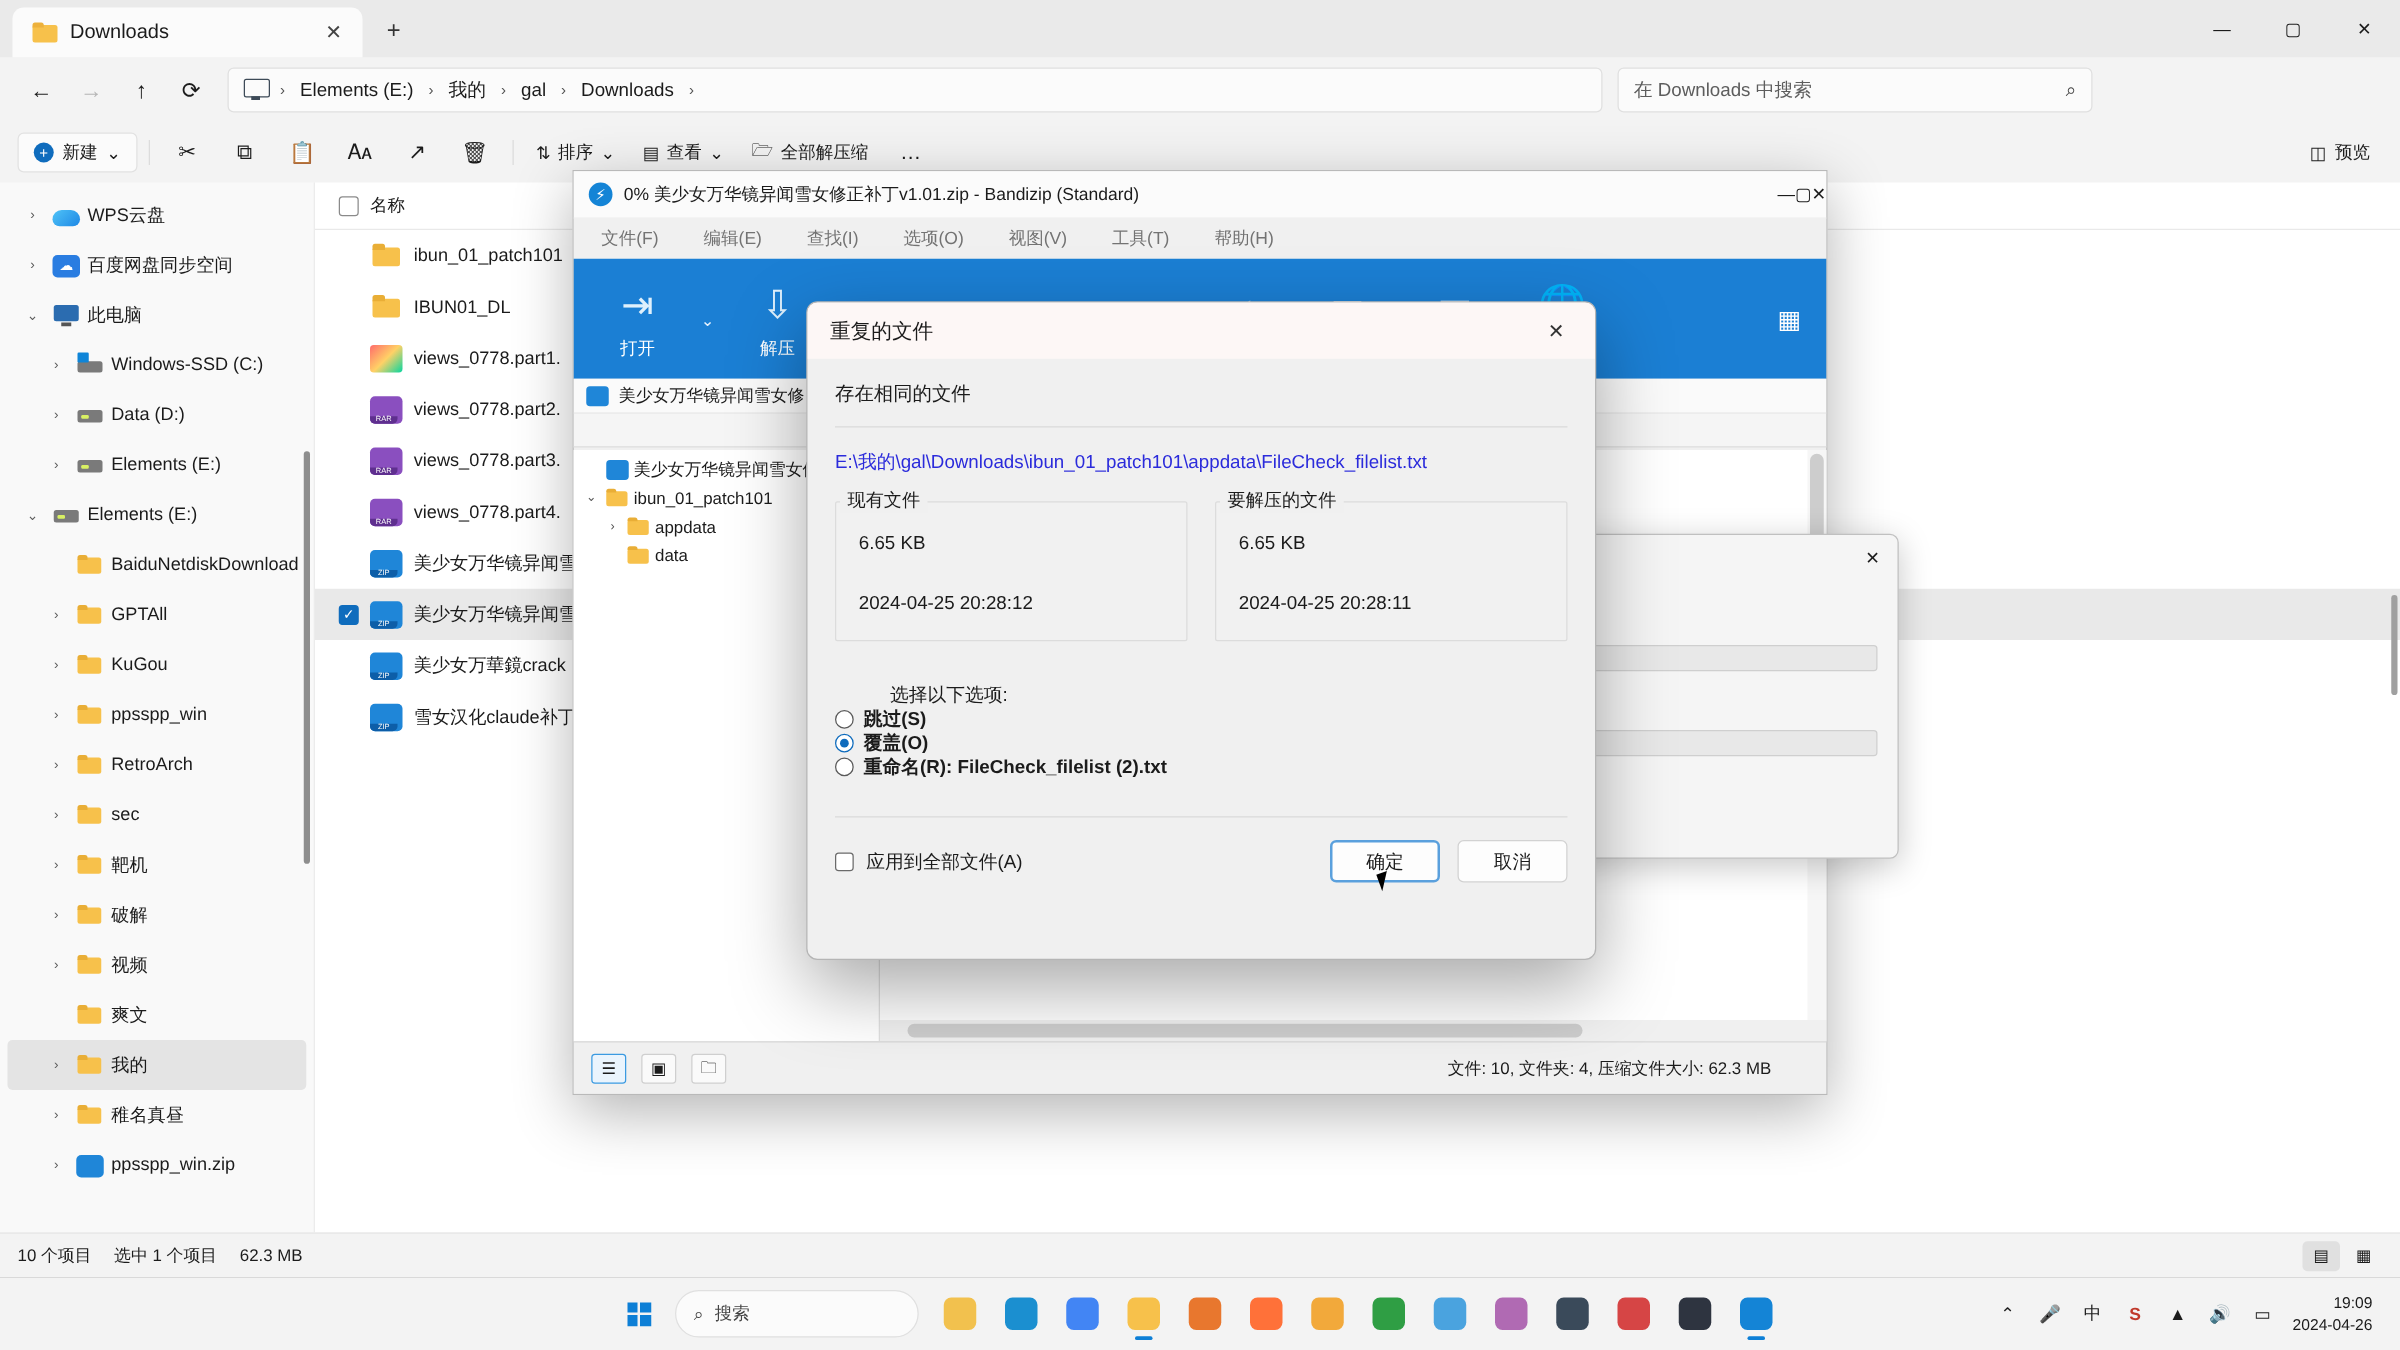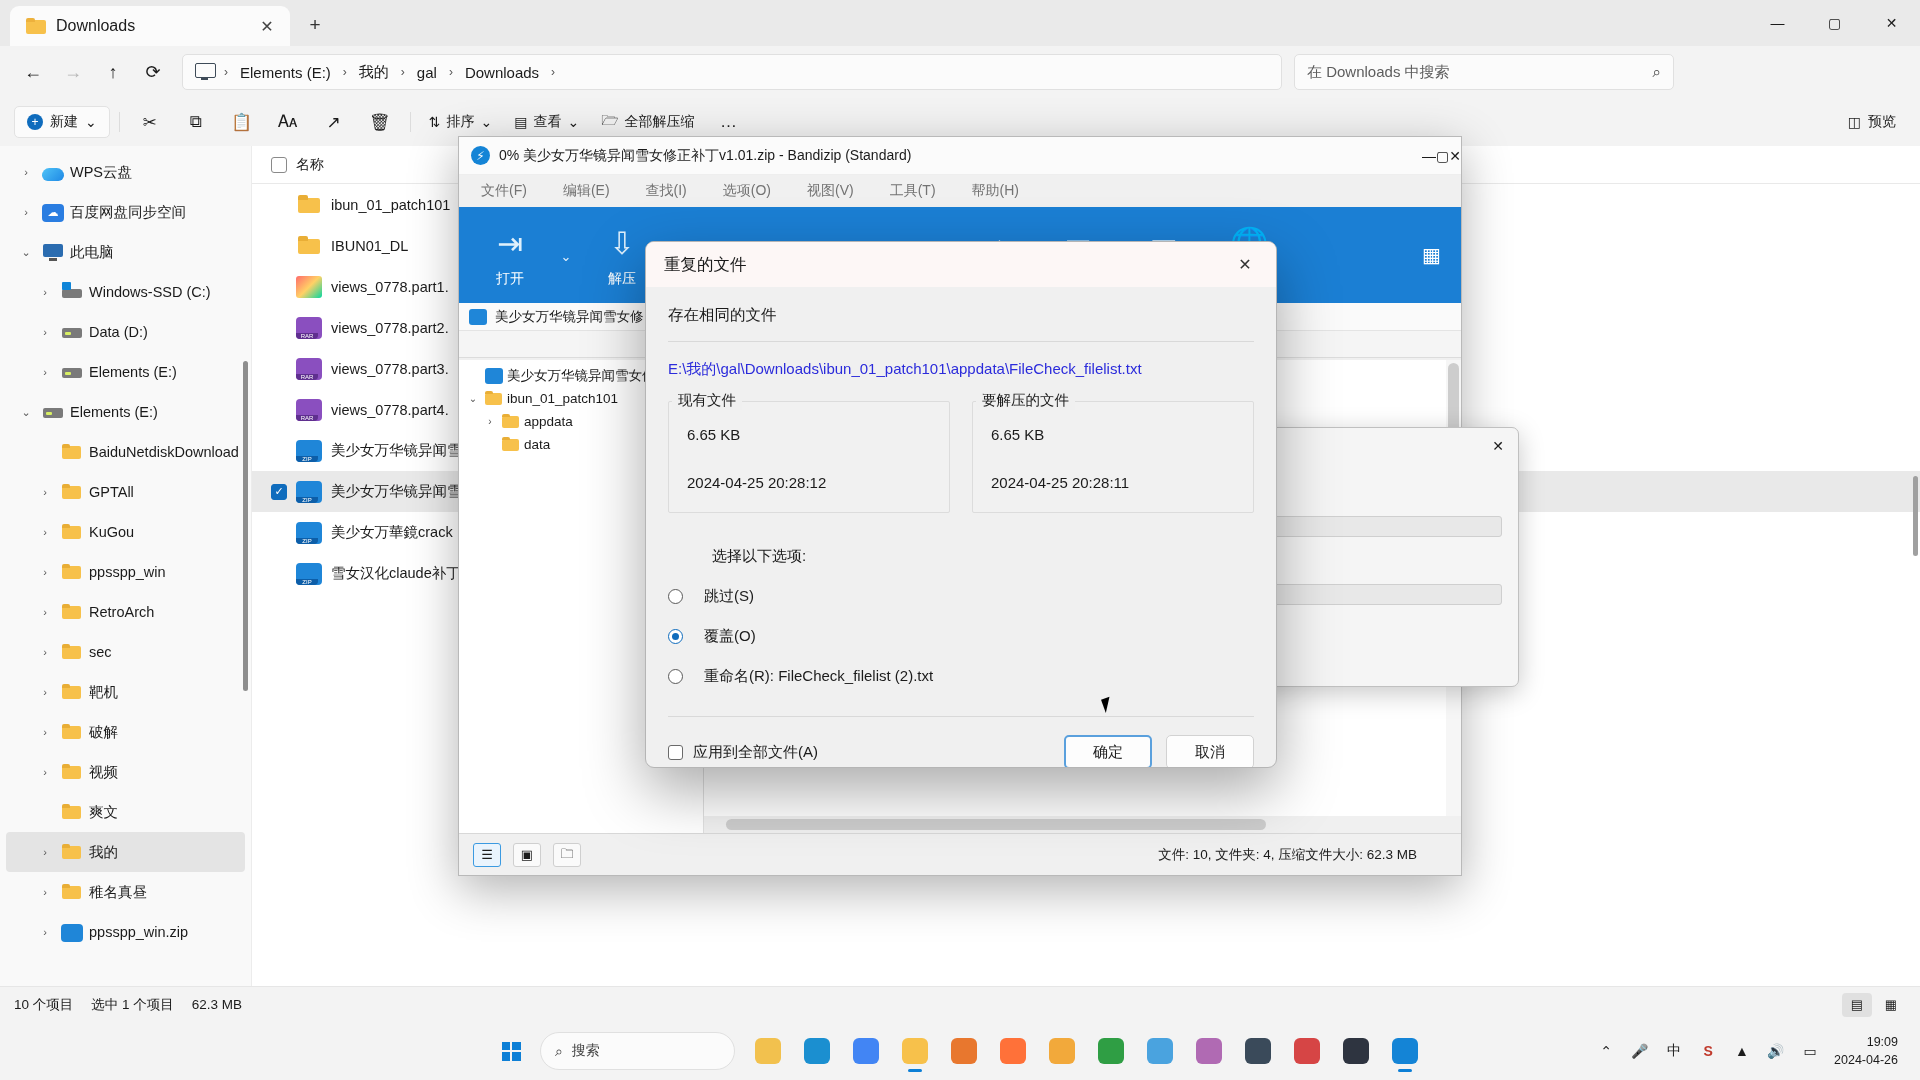--- a/index.html
+++ b/index.html
@@ -283,21 +283,21 @@
   .dd-hr{height:1px;background:#d9d9d9;margin:15px 0 18px 0;}
   .dd-link{font-size:15px;color:#2b2bdb;word-break:break-all;}
   .dd-cards{display:flex;gap:22px;margin-top:22px;}
   .dd-card{flex:1;border:1px solid #dcdcdc;background:#f1f1f1;border-radius:2px;
     height:112px;position:relative;}
   .dd-card-lbl{position:absolute;top:-11px;left:3px;background:#f0f0f0;padding:0 6px;
     font-size:14.5px;color:#1b1b1b;}
   .dd-card-l1{position:absolute;left:18px;top:24px;font-size:15px;color:#1b1b1b;}
   .dd-card-l2{position:absolute;left:18px;top:72px;font-size:15px;color:#1b1b1b;}
   .dd-choose{margin-top:34px;font-size:15px;color:#1b1b1b;margin-left:44px;}
-  .dd-radio-row{display:flex;align-items:center;gap:21px;margin-top:21px;font-size:15px;color:#1b1b1b;}
+  .dd-radio-row{display:flex;align-items:center;gap:8px;font-size:15px;color:#1b1b1b;font-weight:bold;}
   .radio{width:15px;height:15px;border:1.5px solid #5a5a5a;border-radius:50%;background:#fff;
     flex:0 0 15px;position:relative;}
   .radio.on{border-color:#0f6cbd;border-width:1.5px;}
   .radio.on::after{content:"";position:absolute;left:3px;top:3px;width:7px;height:7px;
     border-radius:50%;background:#0f6cbd;}
   .dd-hr2{height:1px;background:#d9d9d9;margin:30px 0 0 0;}
   .dd-foot{display:flex;align-items:center;margin-top:18px;gap:10px;}
   .dd-chk{width:15px;height:15px;border:1.5px solid #6a6a6a;border-radius:3px;background:#fff;flex:0 0 15px;}
   .dd-chklbl{font-size:15px;color:#1b1b1b;text-align:right;}
   .dd-btns{margin-left:auto;display:flex;gap:14px;}

